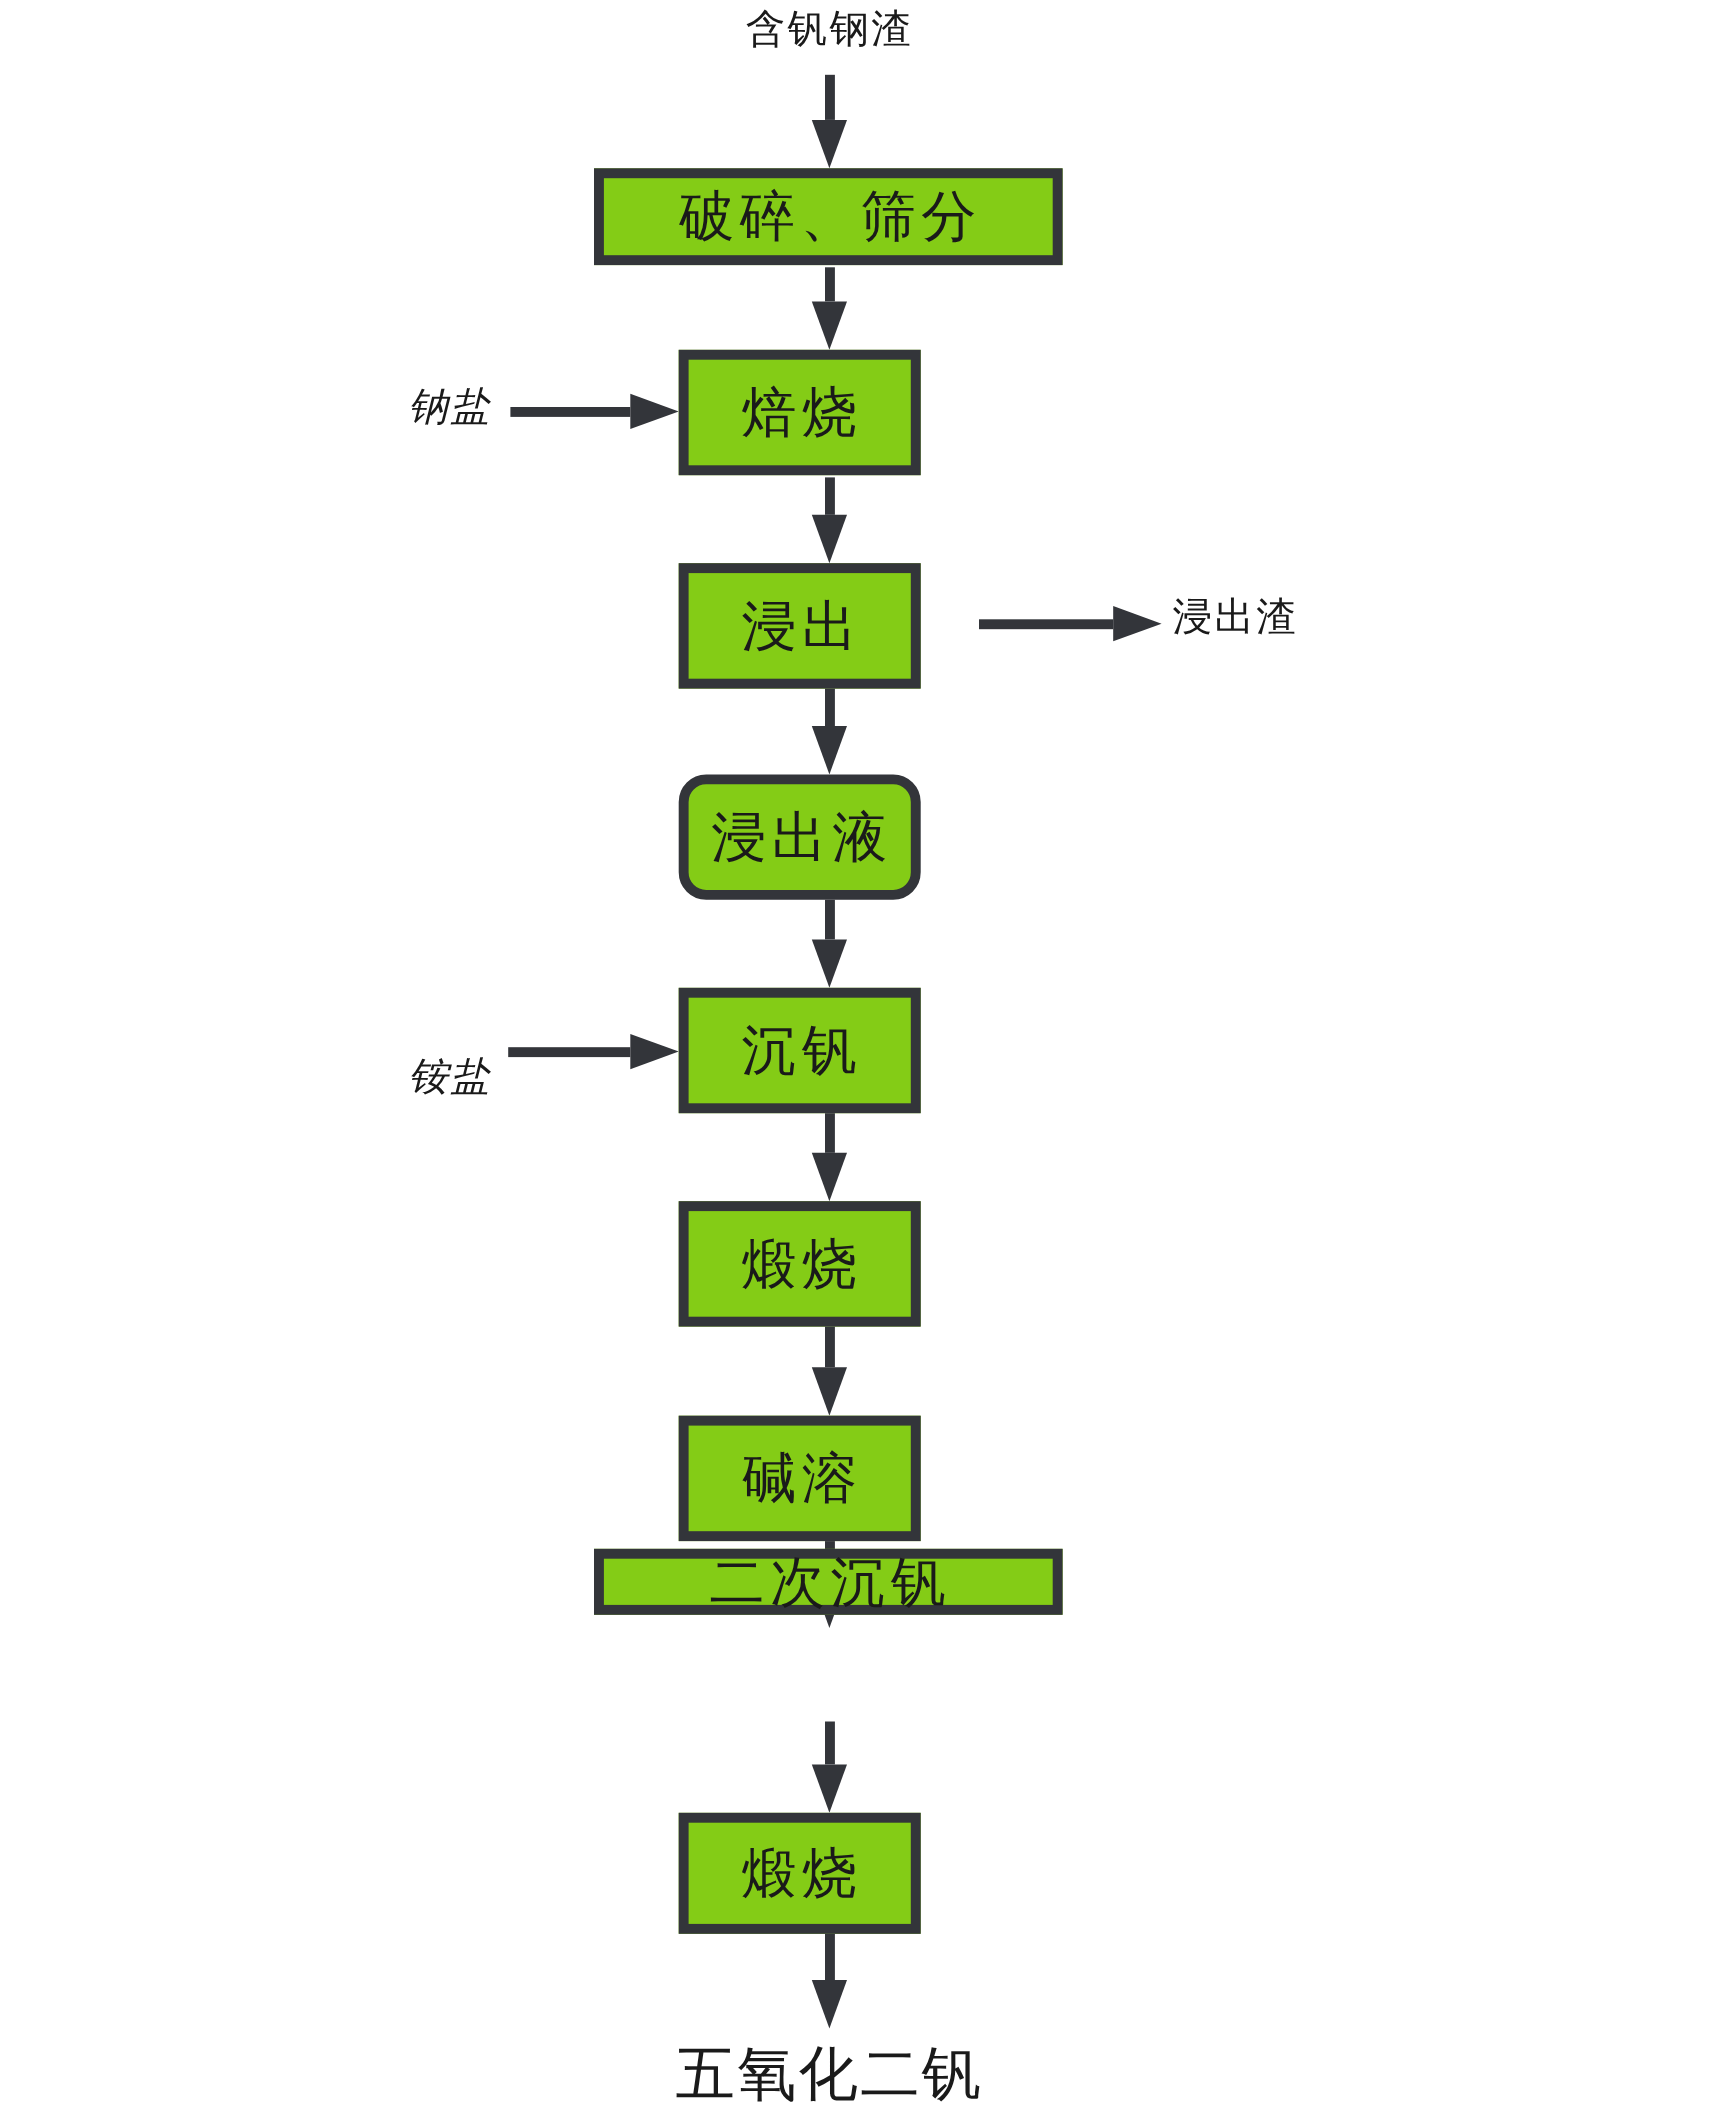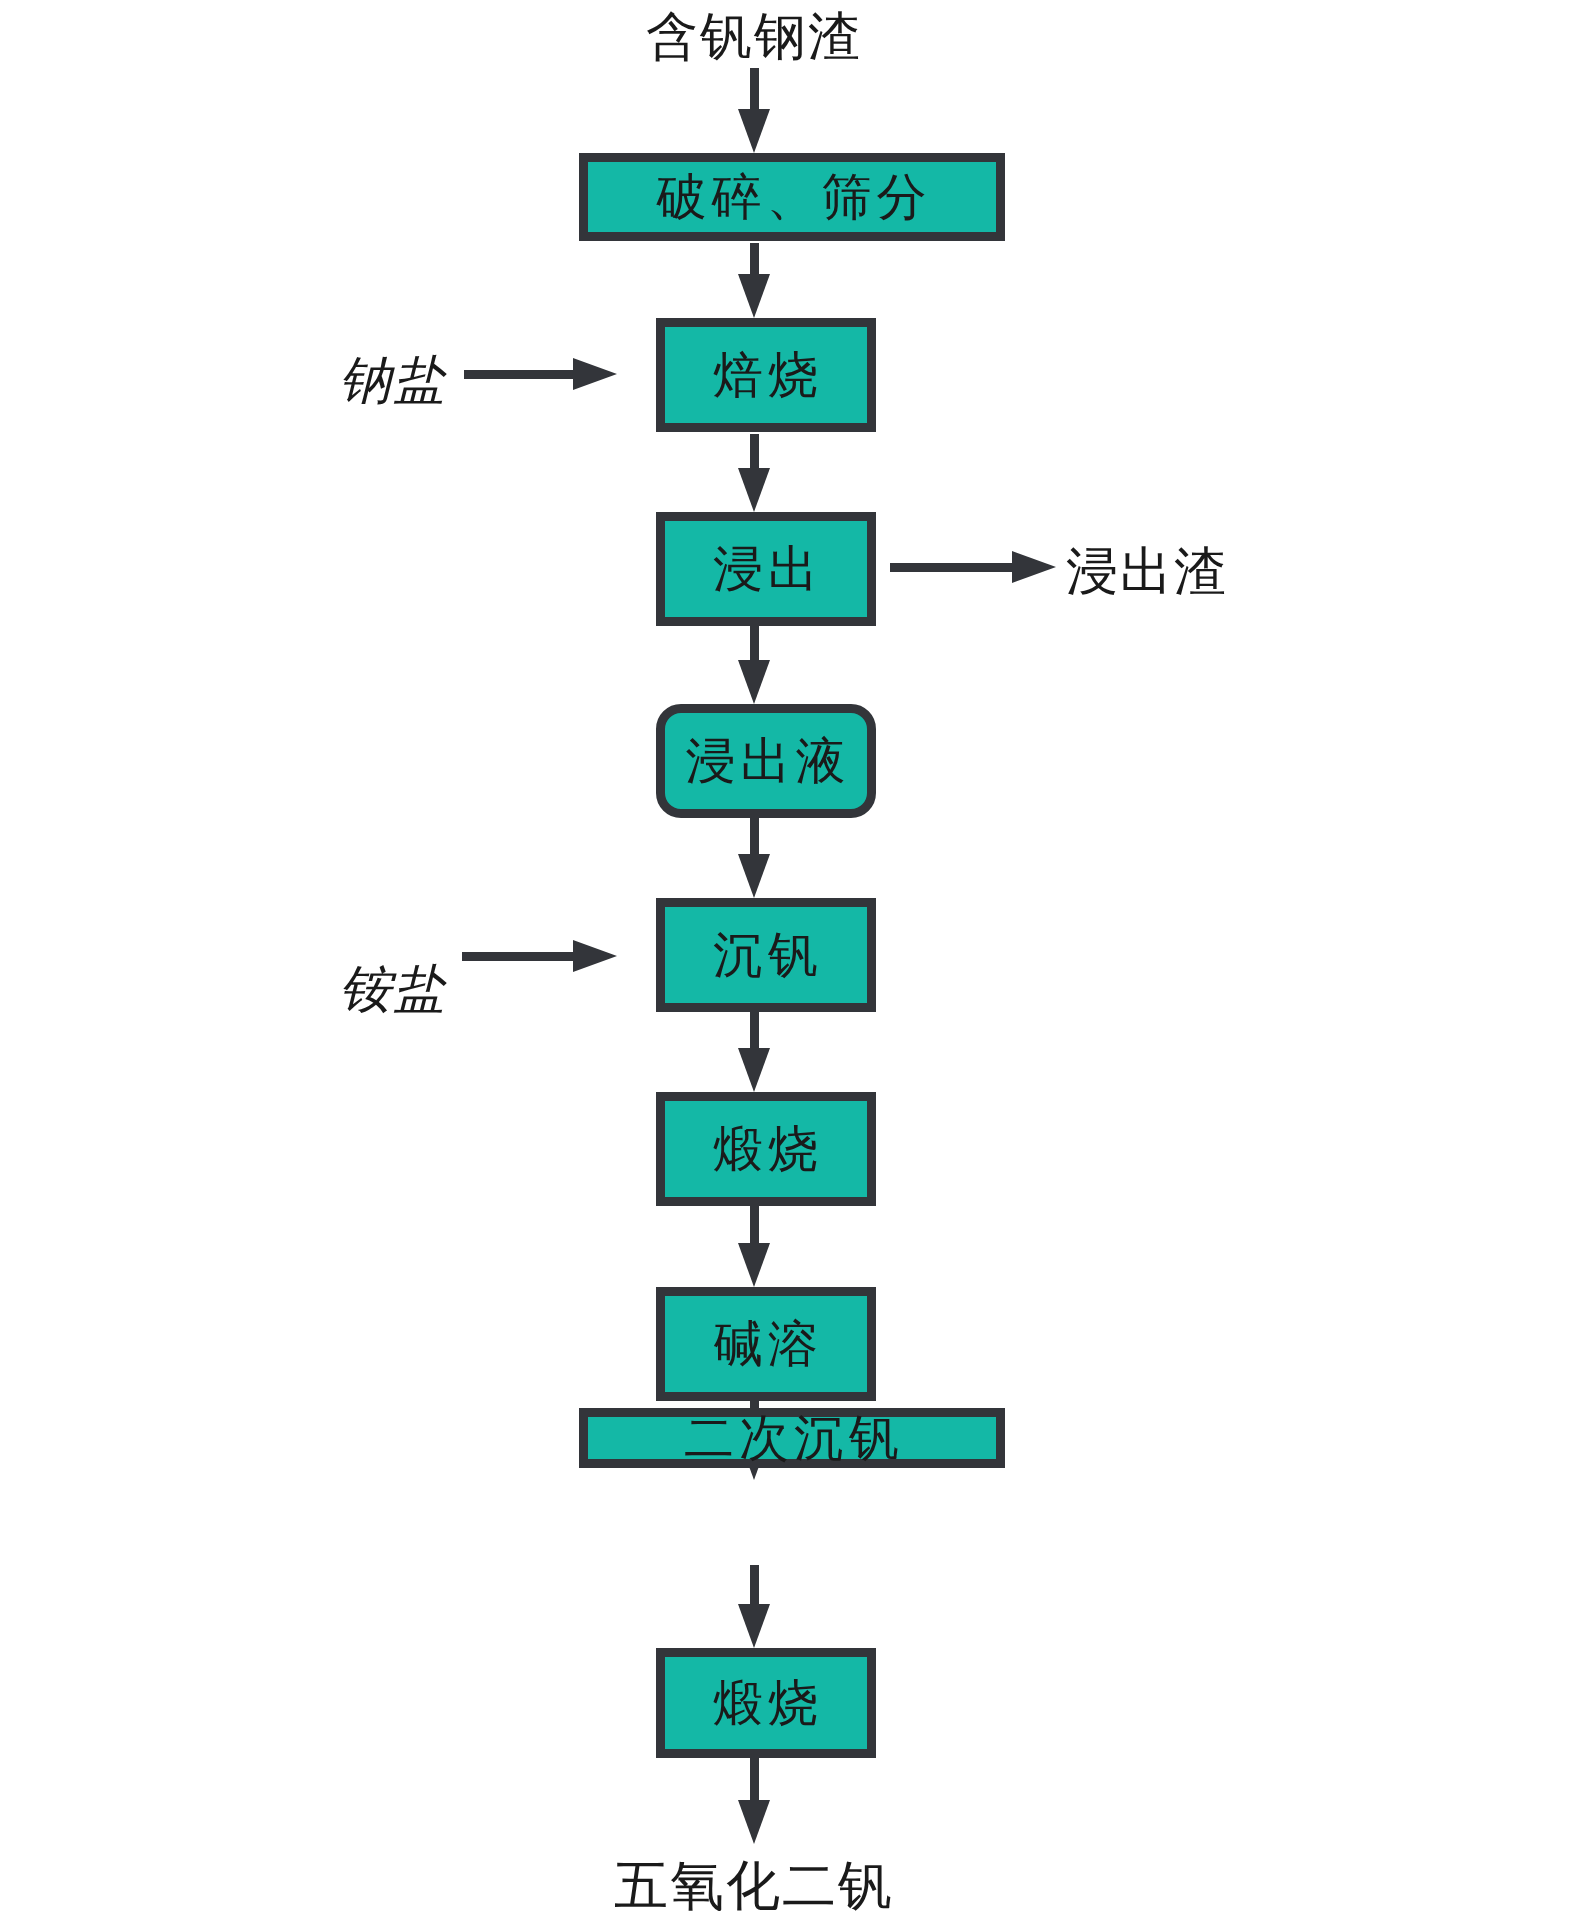--- a/index.html
+++ b/index.html
@@ -3,31 +3,31 @@
 <meta charset="utf-8">
 <style>
   :root { --line:#33353a; --text:#1a1a1a; --background:#ffffff; }
   * { margin:0; padding:0; box-sizing:border-box; }
   html,body { background:#fff; }
   body { font-family:"Liberation Serif", serif; }
   .canvas { position:relative; width:1575px; height:1918px; background:var(--background,#fff); overflow:hidden; }
 
   
   .node {
-    position:absolute; background:#14b8a6; border:9px solid var(--line);
+    position:absolute; background:#84cc16; border:9px solid var(--line);
     display:flex; align-items:center; justify-content:center;
-    font-size:50px; color:var(--text); letter-spacing:5px; white-space:nowrap;margin-left:39px;
+    font-size:50px; color:var(--text); letter-spacing:5px; white-space:nowrap;
   }
   .node span { transform:translateX(2px); } 
   .node.std  { left:617px; width:220px; height:114px; }
   .node.wide { left:540px; width:426px; }
 
   
   .flabel {
-    position:absolute; font-size:52px; color:var(--text);
+    position:absolute; font-size:36px; color:var(--text);
     letter-spacing:2px; white-space:nowrap;
   }
   .flabel.centered { transform:translateX(-50%); }
   .flabel.rightal  { transform:translateX(-100%);font-style:italic; }
 
   
   .varrow { position:absolute; width:32px; display:flex; flex-direction:column; align-items:center; }
   .vshaft { width:9px; flex:1; background:var(--line); }
   .vhead  { width:0; height:0; border-left:16px solid transparent; border-right:16px solid transparent; border-top:44px solid var(--line); }
 

